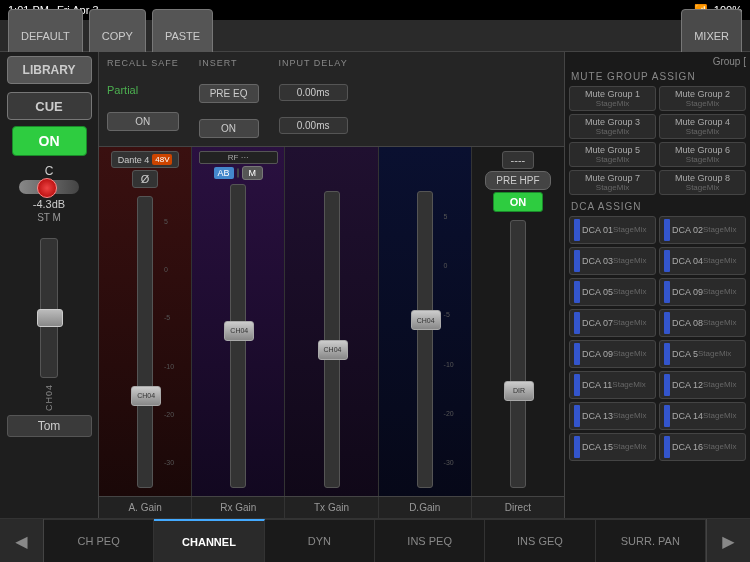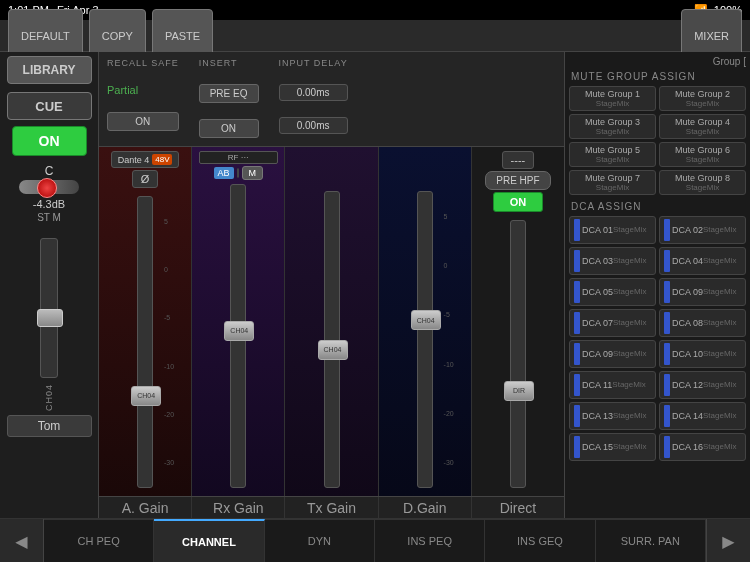--- a/index.html
+++ b/index.html
@@ -427,21 +427,21 @@
       background: #222;
       display: flex;
       border-top: 1px solid #444;
     }
 
     .strip-label-item {
       flex: 1;
       display: flex;
       align-items: center;
       justify-content: center;
-      font-size: 14px;
+      font-size: 10px;
       color: #999;
       border-right: 1px solid #333;
     }
     .strip-label-item:last-child { border-right: none; }
 
     
     #right-panel {
       width: 185px;
       background: #1a1a1a;
       overflow-y: auto;
@@ -838,21 +838,21 @@
           <div class="dca-assign-item">
             <div class="dca-indicator"></div>
             <div class="dca-text">
               <div class="dca-title">DCA 09</div>
               <div class="dca-sub">StageMix</div>
             </div>
           </div>
           <div class="dca-assign-item">
             <div class="dca-indicator"></div>
             <div class="dca-text">
-              <div class="dca-title">DCA 10</div>
+              <div class="dca-title">DCA 5</div>
               <div class="dca-sub">StageMix</div>
             </div>
           </div>
           <div class="dca-assign-item">
             <div class="dca-indicator"></div>
             <div class="dca-text">
               <div class="dca-title">DCA 11</div>
               <div class="dca-sub">StageMix</div>
             </div>
           </div>

